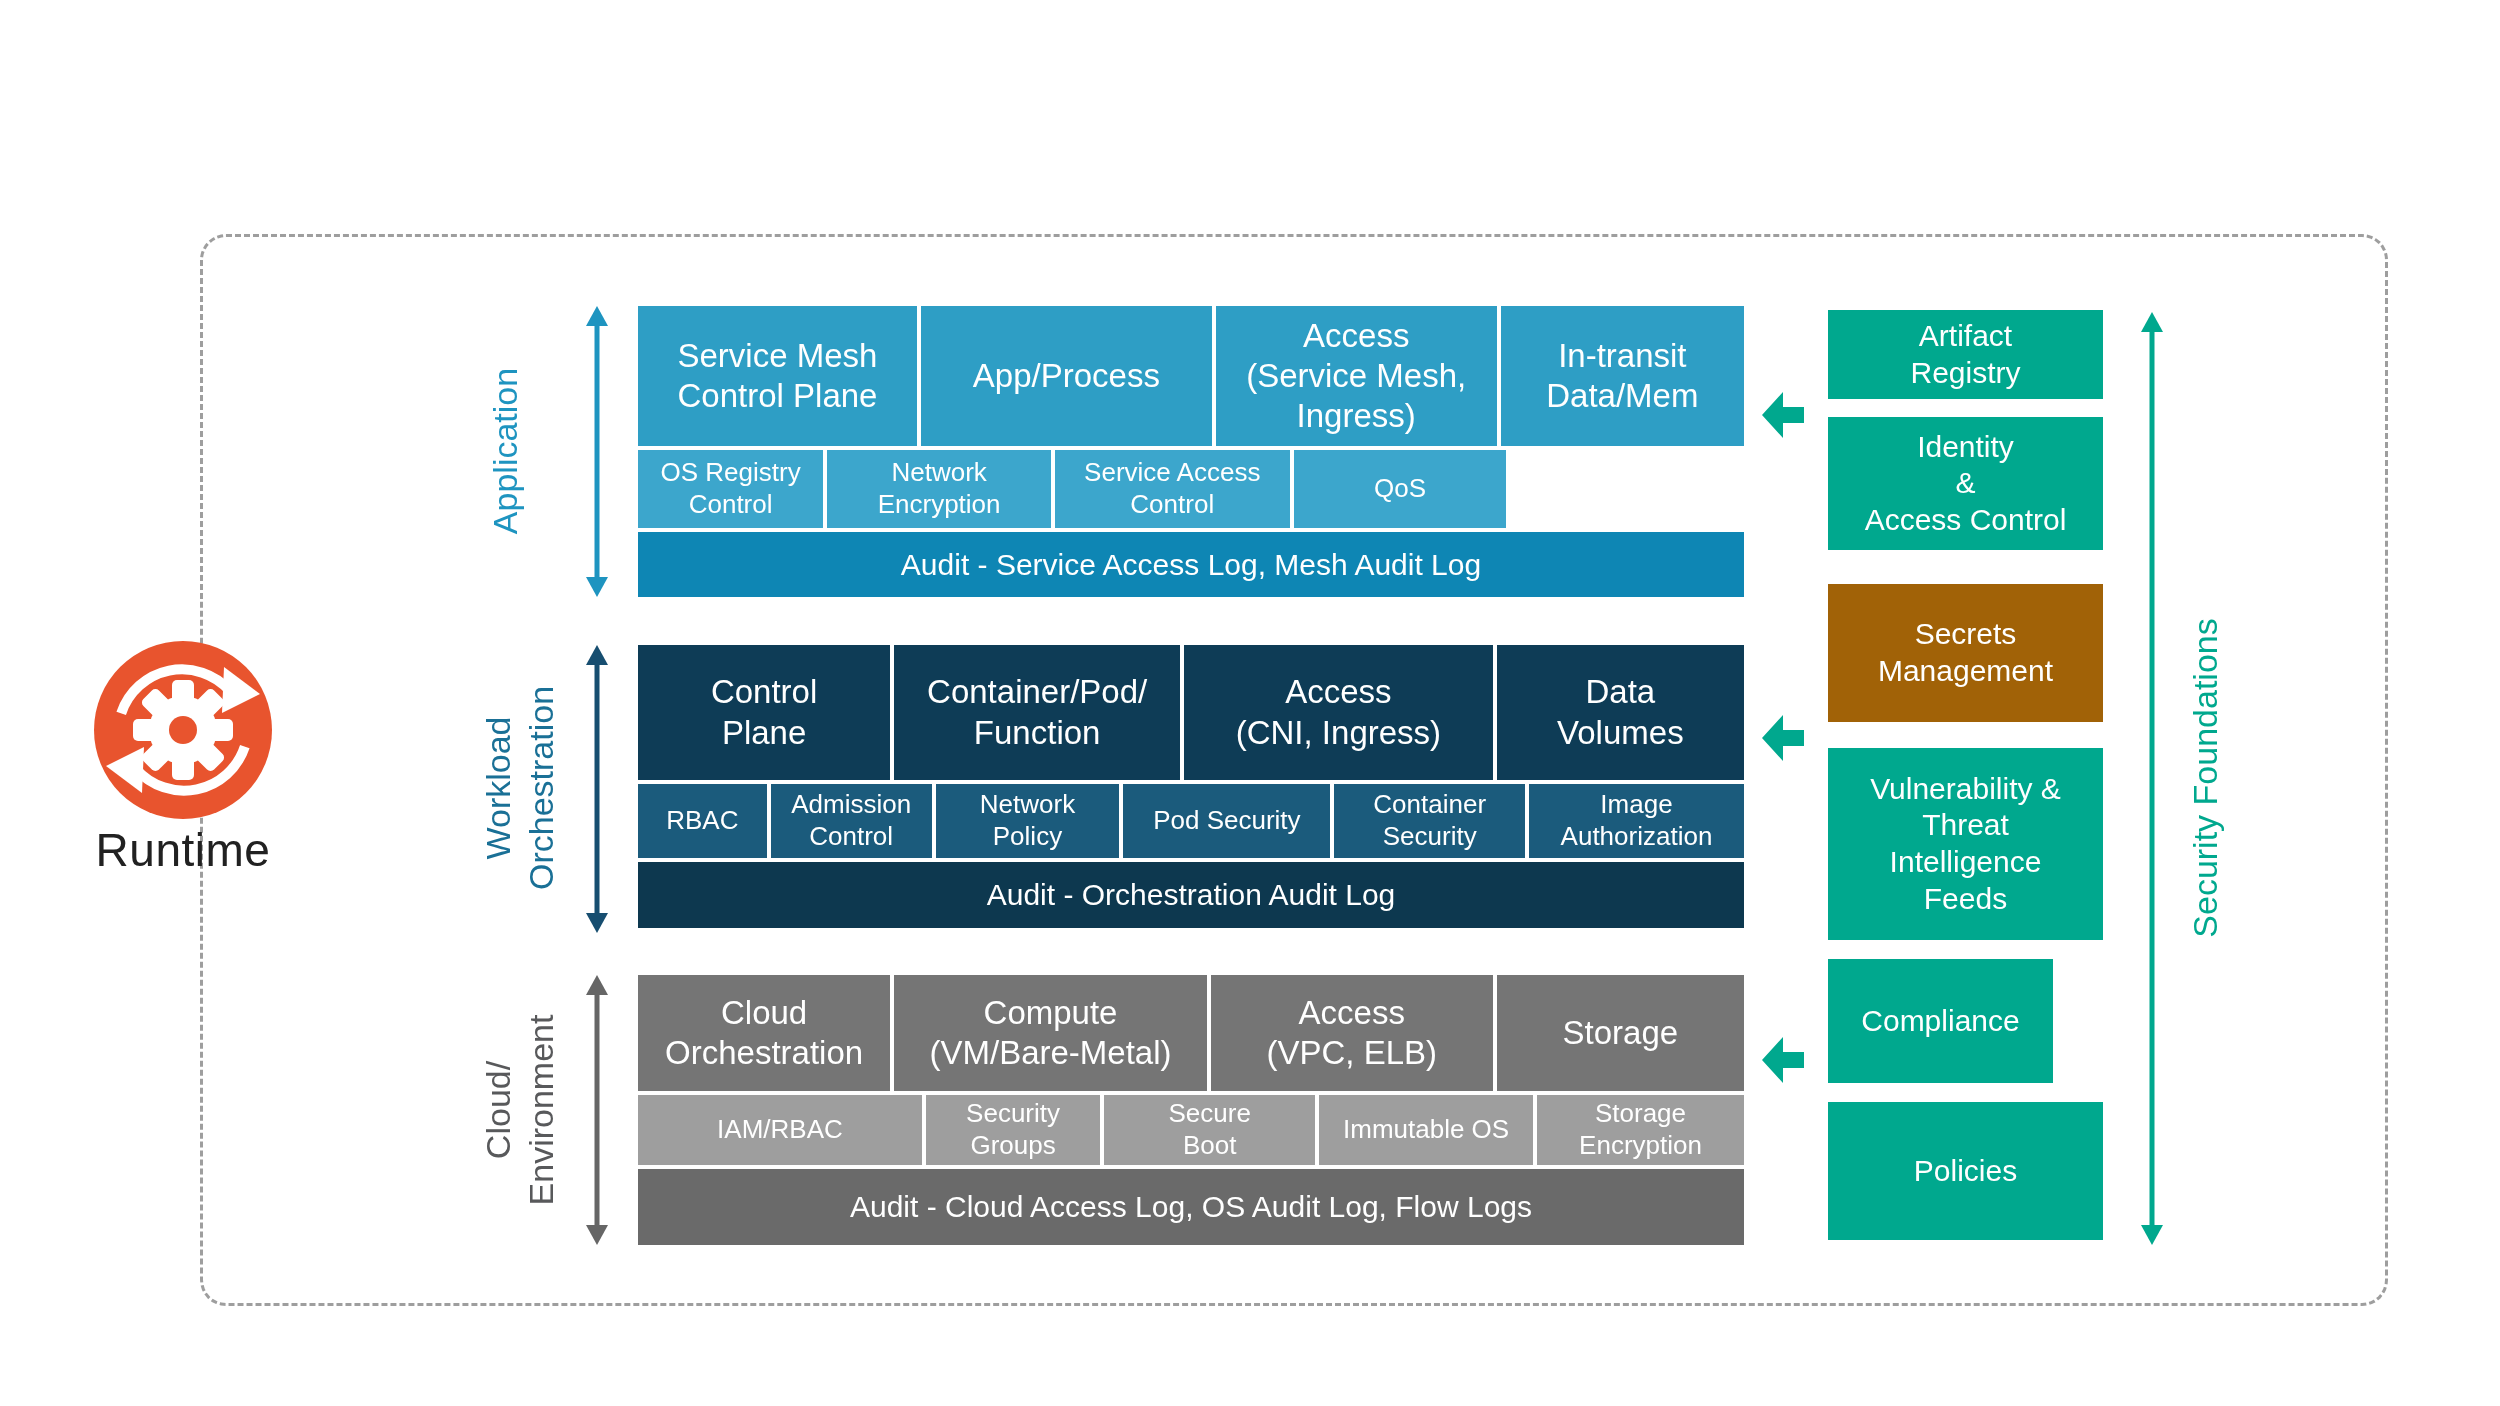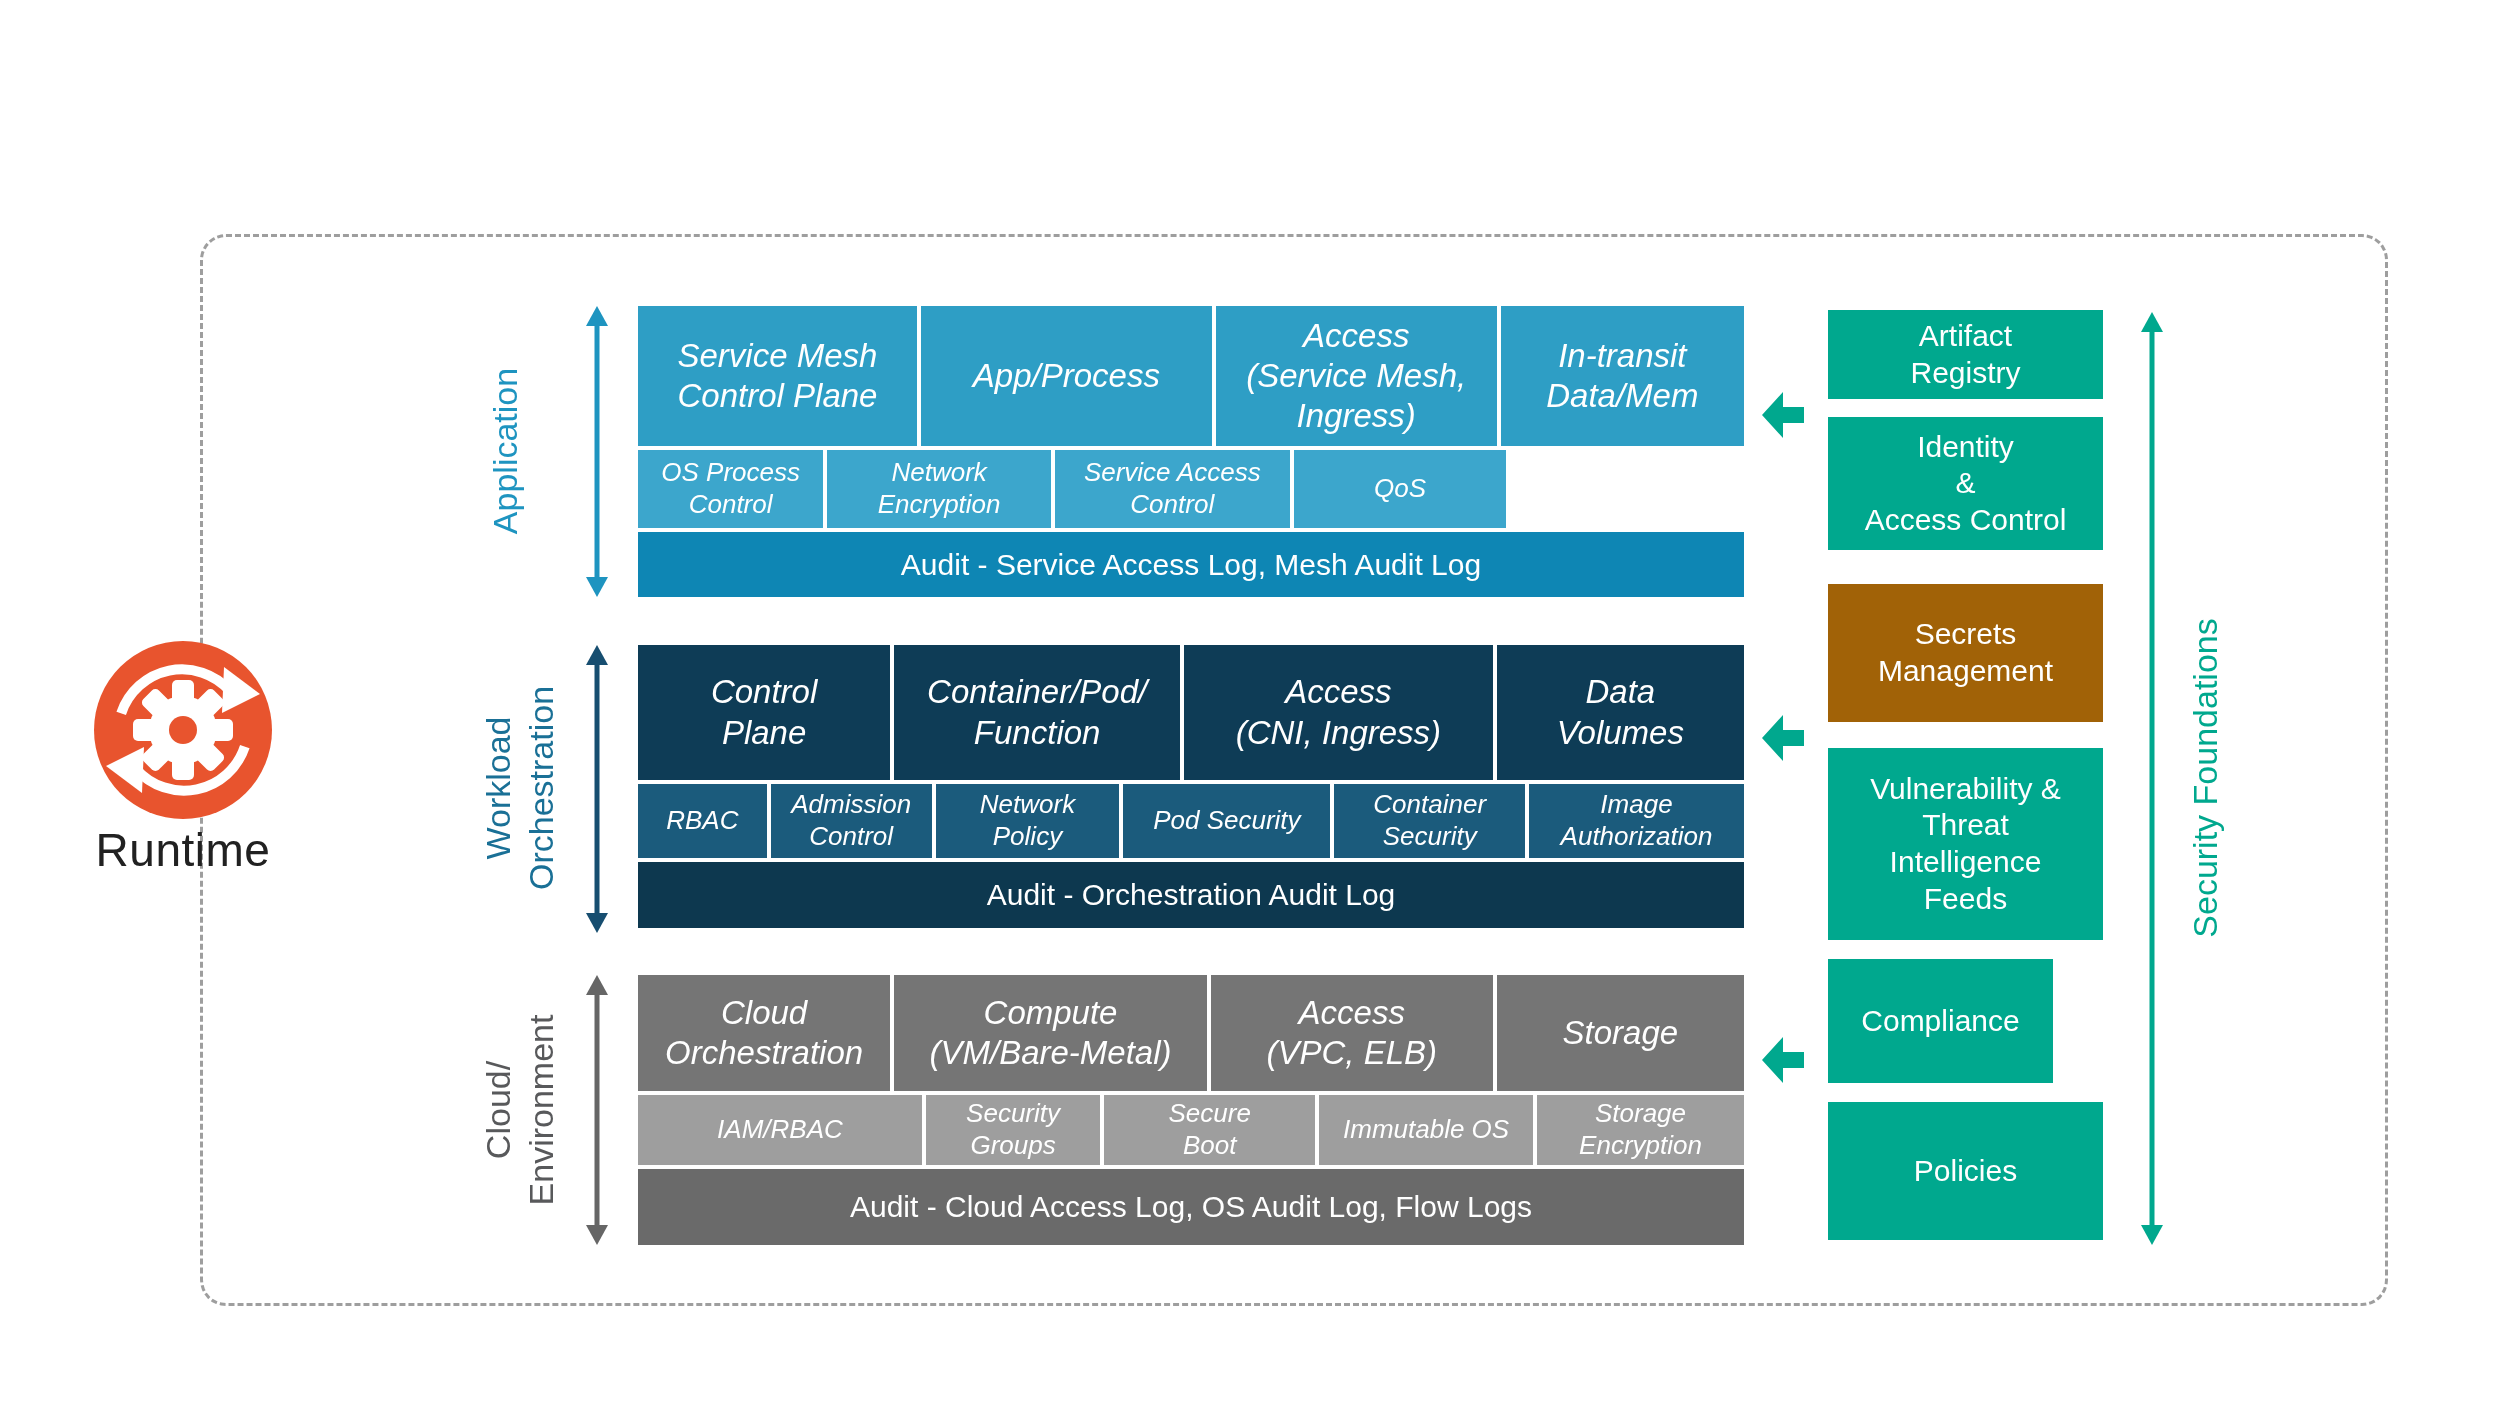--- a/index.html
+++ b/index.html
@@ -6,21 +6,21 @@
   .canvas{position:relative;width:2500px;height:1406px;background:#ffffff;overflow:hidden;}
   .frame{position:absolute;left:200px;top:234px;width:2188px;height:1072px;
          border:3px dashed #9e9e9e;border-radius:26px;box-sizing:border-box;}
 
   
   .runtime{position:absolute;left:94px;top:641px;width:178px;text-align:center;}
   .runtime-label{font-size:46px;color:#212121;letter-spacing:0.5px;}
 
   
   .block{position:absolute;left:638px;width:1106px;display:flex;flex-direction:column;gap:4px;}
-  .row{display:grid;gap:4px;font-style:italic;}
+  .row{display:grid;gap:4px;}
   .cell{display:flex;align-items:center;justify-content:center;text-align:center;
         color:#ffffff;white-space:pre-line;line-height:1.22;}
   .c-r1{font-size:33px;}
   .c-r2{font-size:26px;}
   .audit{display:flex;align-items:center;justify-content:center;color:#ffffff;font-size:30px;}
 
   #block-app .c-r1{background:#2e9ec5;}
   #block-app .c-r2{background:#3ca6cc;}
   #block-app .audit{background:#0e86b4;}
   #block-wl .c-r1{background:#0e3c56;}
@@ -100,21 +100,21 @@
         <div class="cell c-r1">Service Mesh
 Control Plane</div>
         <div class="cell c-r1">App/Process</div>
         <div class="cell c-r1">Access
 (Service Mesh,
 Ingress)</div>
         <div class="cell c-r1">In-transit
 Data/Mem</div>
       </div>
     <div class="row" style="height: 78px; grid-template-columns: 188fr 227fr 238fr 216fr 237fr;">
-        <div class="cell c-r2">OS Process
+        <div class="cell c-r2">OS Registry
 Control</div>
         <div class="cell c-r2">Network
 Encryption</div>
         <div class="cell c-r2">Service Access
 Control</div>
         <div class="cell c-r2">QoS</div>
       </div>
     <div class="audit" style="height:65px">Audit - Service Access Log, Mesh Audit Log</div>
   </div>
 

